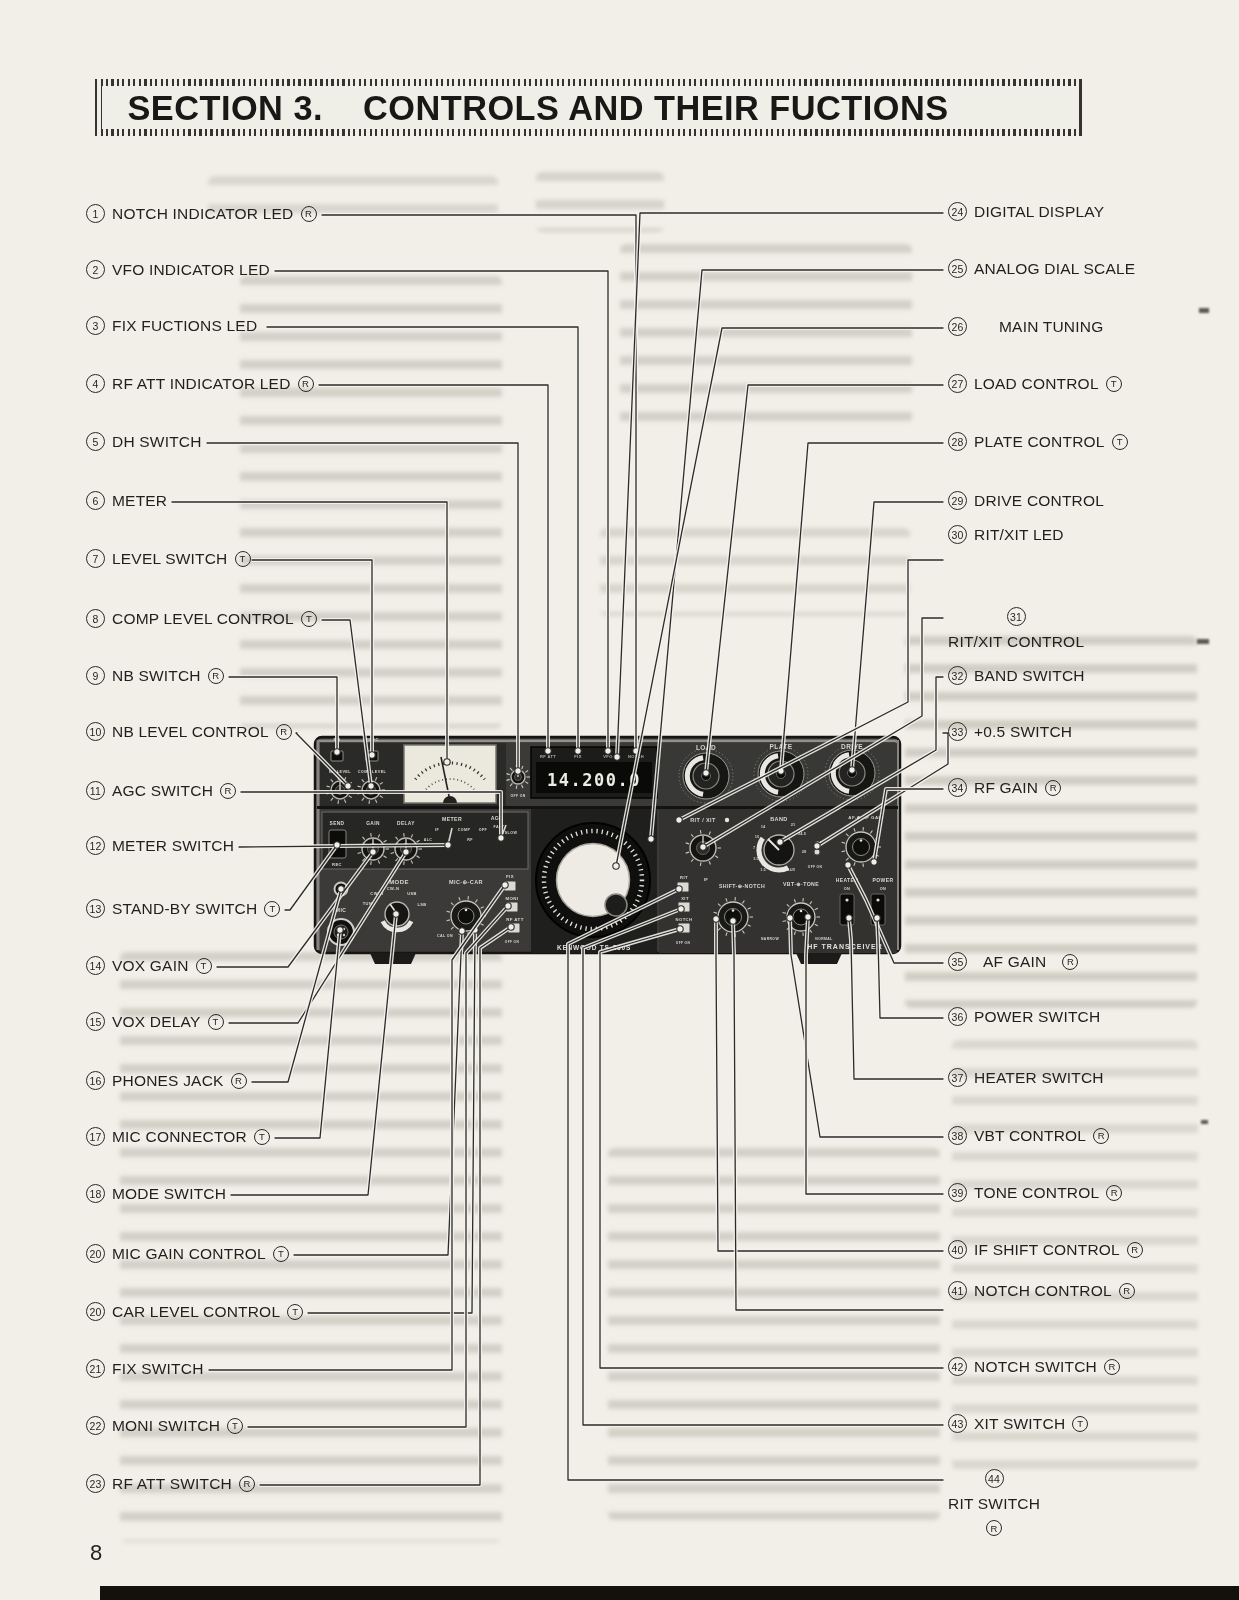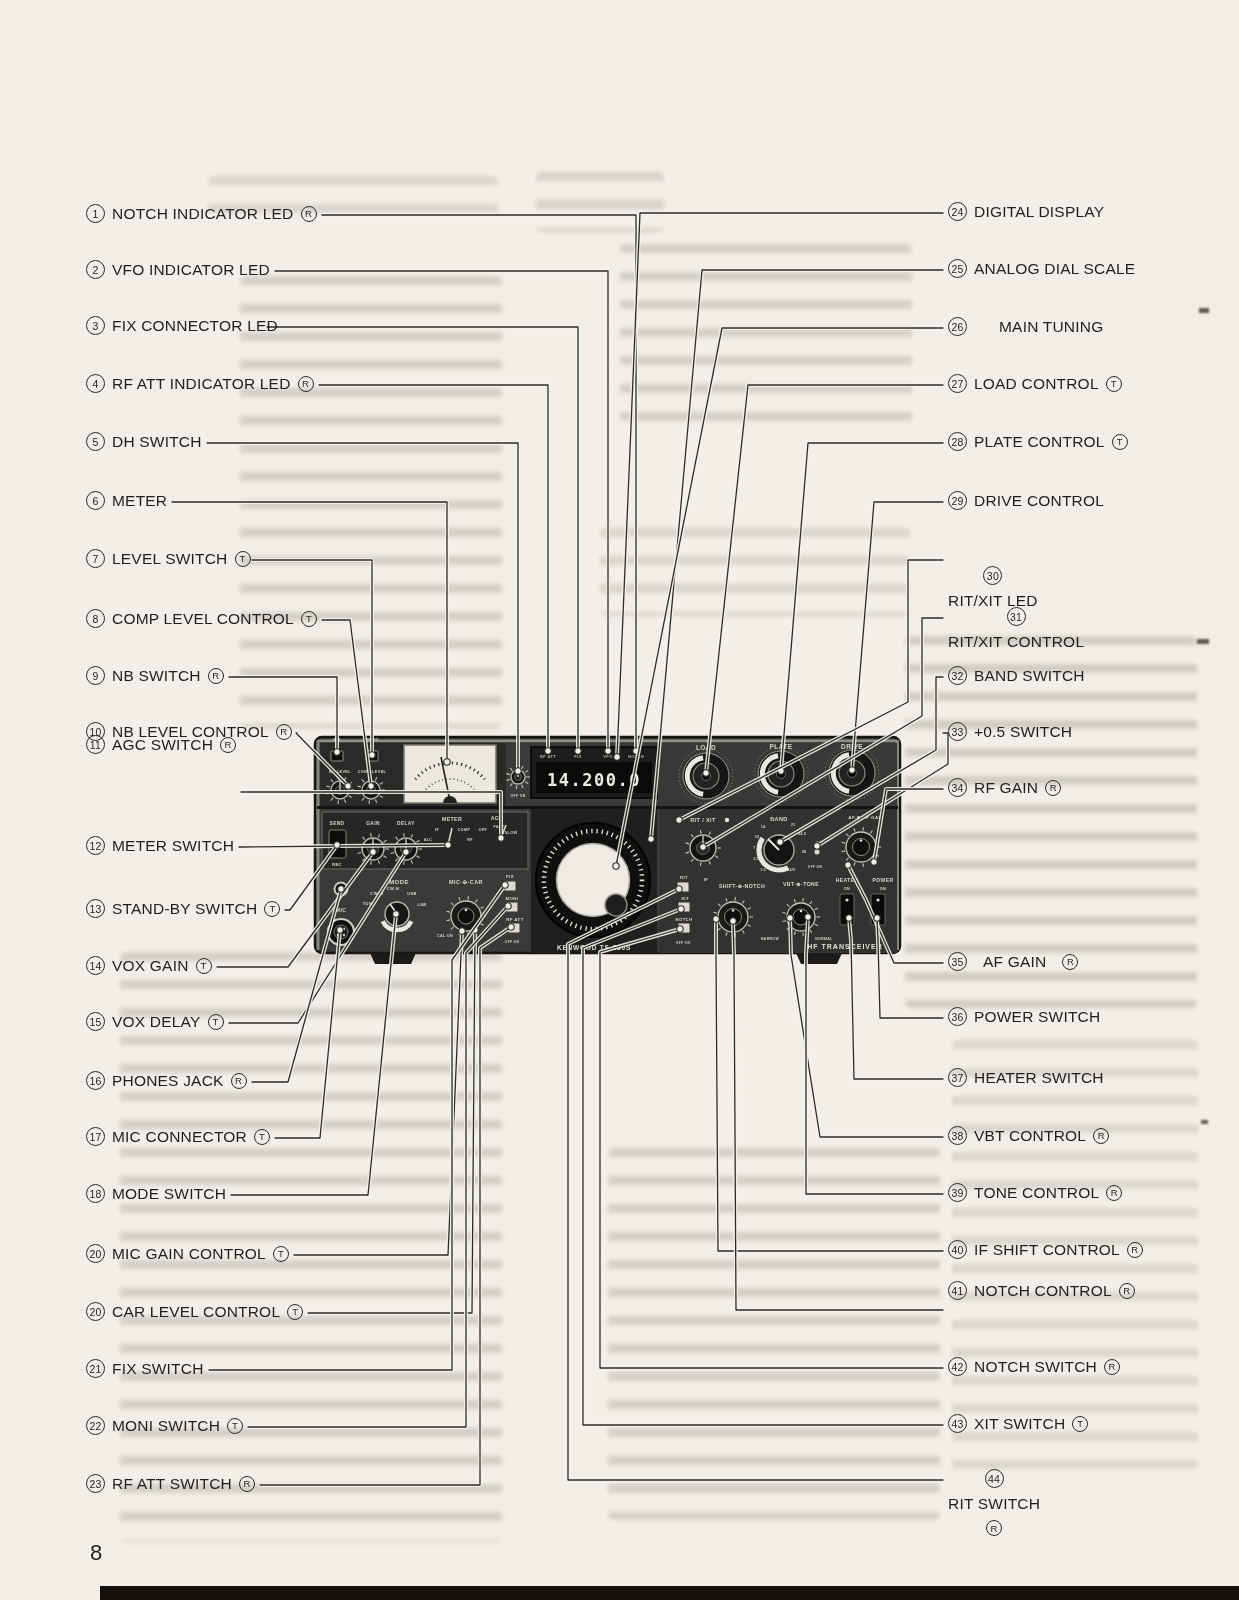--- a/index.html
+++ b/index.html
@@ -23,20 +23,23 @@
   .csuf{flex:none;width:16px;height:16px;border:1.2px solid #2a2927;border-radius:50%;
         display:flex;align-items:center;justify-content:center;font-size:9.5px;color:#201f1d;box-sizing:border-box;}
   .page-number{position:absolute;left:90px;top:1540px;font-size:22px;color:#23221f;z-index:2;}
   .bottom-bar{position:absolute;left:100px;top:1586px;width:1139px;height:14px;background:#14110d;z-index:3;}
 </style>
 </head>
 <body>
 
 <div class="page">
 
+  <div class="title-box">
+    <span>SECTION 3.    CONTROLS AND THEIR FUCTIONS</span>
+  </div>
 
   <div class="ghost" style="left:208px;top:176px;width:290px;height:56px;opacity:.4"></div>
   <div class="ghost" style="left:240px;top:276px;width:262px;height:452px;opacity:.5"></div>
   <div class="ghost" style="left:536px;top:172px;width:128px;height:60px;opacity:.45"></div>
   <div class="ghost" style="left:620px;top:244px;width:292px;height:180px;opacity:.5"></div>
   <div class="ghost" style="left:600px;top:528px;width:310px;height:88px;opacity:.42"></div>
   <div class="ghost" style="left:905px;top:636px;width:292px;height:372px;opacity:.55"></div>
   <div class="ghost" style="left:120px;top:952px;width:382px;height:590px;opacity:.5"></div>
   <div class="ghost" style="left:608px;top:1148px;width:332px;height:372px;opacity:.5"></div>
   <div class="ghost" style="left:952px;top:1040px;width:246px;height:430px;opacity:.38"></div>
@@ -516,21 +519,21 @@
         <span class="cnum">1</span>
         <span class="ctext">NOTCH INDICATOR LED</span>
         <span class="csuf">R</span>
       </div>
       <div class="callout left" style="top: 260px; left: 86px;">
         <span class="cnum">2</span>
         <span class="ctext">VFO INDICATOR LED</span>
       </div>
       <div class="callout left" style="top: 316px; left: 86px;">
         <span class="cnum">3</span>
-        <span class="ctext">FIX CONNECTOR LED</span>
+        <span class="ctext">FIX FUCTIONS LED</span>
       </div>
       <div class="callout left" style="top: 374px; left: 86px;">
         <span class="cnum">4</span>
         <span class="ctext">RF ATT INDICATOR LED</span>
         <span class="csuf">R</span>
       </div>
       <div class="callout left" style="top: 432px; left: 86px;">
         <span class="cnum">5</span>
         <span class="ctext">DH SWITCH</span>
       </div>
@@ -551,21 +554,21 @@
       <div class="callout left" style="top: 666px; left: 86px;">
         <span class="cnum">9</span>
         <span class="ctext">NB SWITCH</span>
         <span class="csuf">R</span>
       </div>
       <div class="callout left" style="top: 722px; left: 86px;">
         <span class="cnum">10</span>
         <span class="ctext">NB LEVEL CONTROL</span>
         <span class="csuf">R</span>
       </div>
-      <div class="callout left" style="top: 735px; left: 86px;">
+      <div class="callout left" style="top: 781px; left: 86px;">
         <span class="cnum">11</span>
         <span class="ctext">AGC SWITCH</span>
         <span class="csuf">R</span>
       </div>
       <div class="callout left" style="top: 836px; left: 86px;">
         <span class="cnum">12</span>
         <span class="ctext">METER SWITCH</span>
       </div>
       <div class="callout left" style="top: 899px; left: 86px;">
         <span class="cnum">13</span>
@@ -639,21 +642,21 @@
       </div>
       <div class="callout right" style="top: 432px; left: 948px;">
         <span class="cnum">28</span>
         <span class="ctext">PLATE CONTROL</span>
         <span class="csuf">T</span>
       </div>
       <div class="callout right" style="top: 491px; left: 948px;">
         <span class="cnum">29</span>
         <span class="ctext">DRIVE CONTROL</span>
       </div>
-      <div class="callout right" style="top: 566px; left: 948px; flex-direction: column;">
+      <div class="callout right" style="top: 525px; left: 948px;">
         <span class="cnum">30</span>
         <span class="ctext">RIT/XIT LED</span>
       </div>
       <div class="callout right" style="top: 607px; left: 948px; flex-direction: column;">
         <span class="cnum">31</span>
         <span class="ctext">RIT/XIT CONTROL</span>
       </div>
       <div class="callout right" style="top: 666px; left: 948px;">
         <span class="cnum">32</span>
         <span class="ctext">BAND SWITCH</span>

